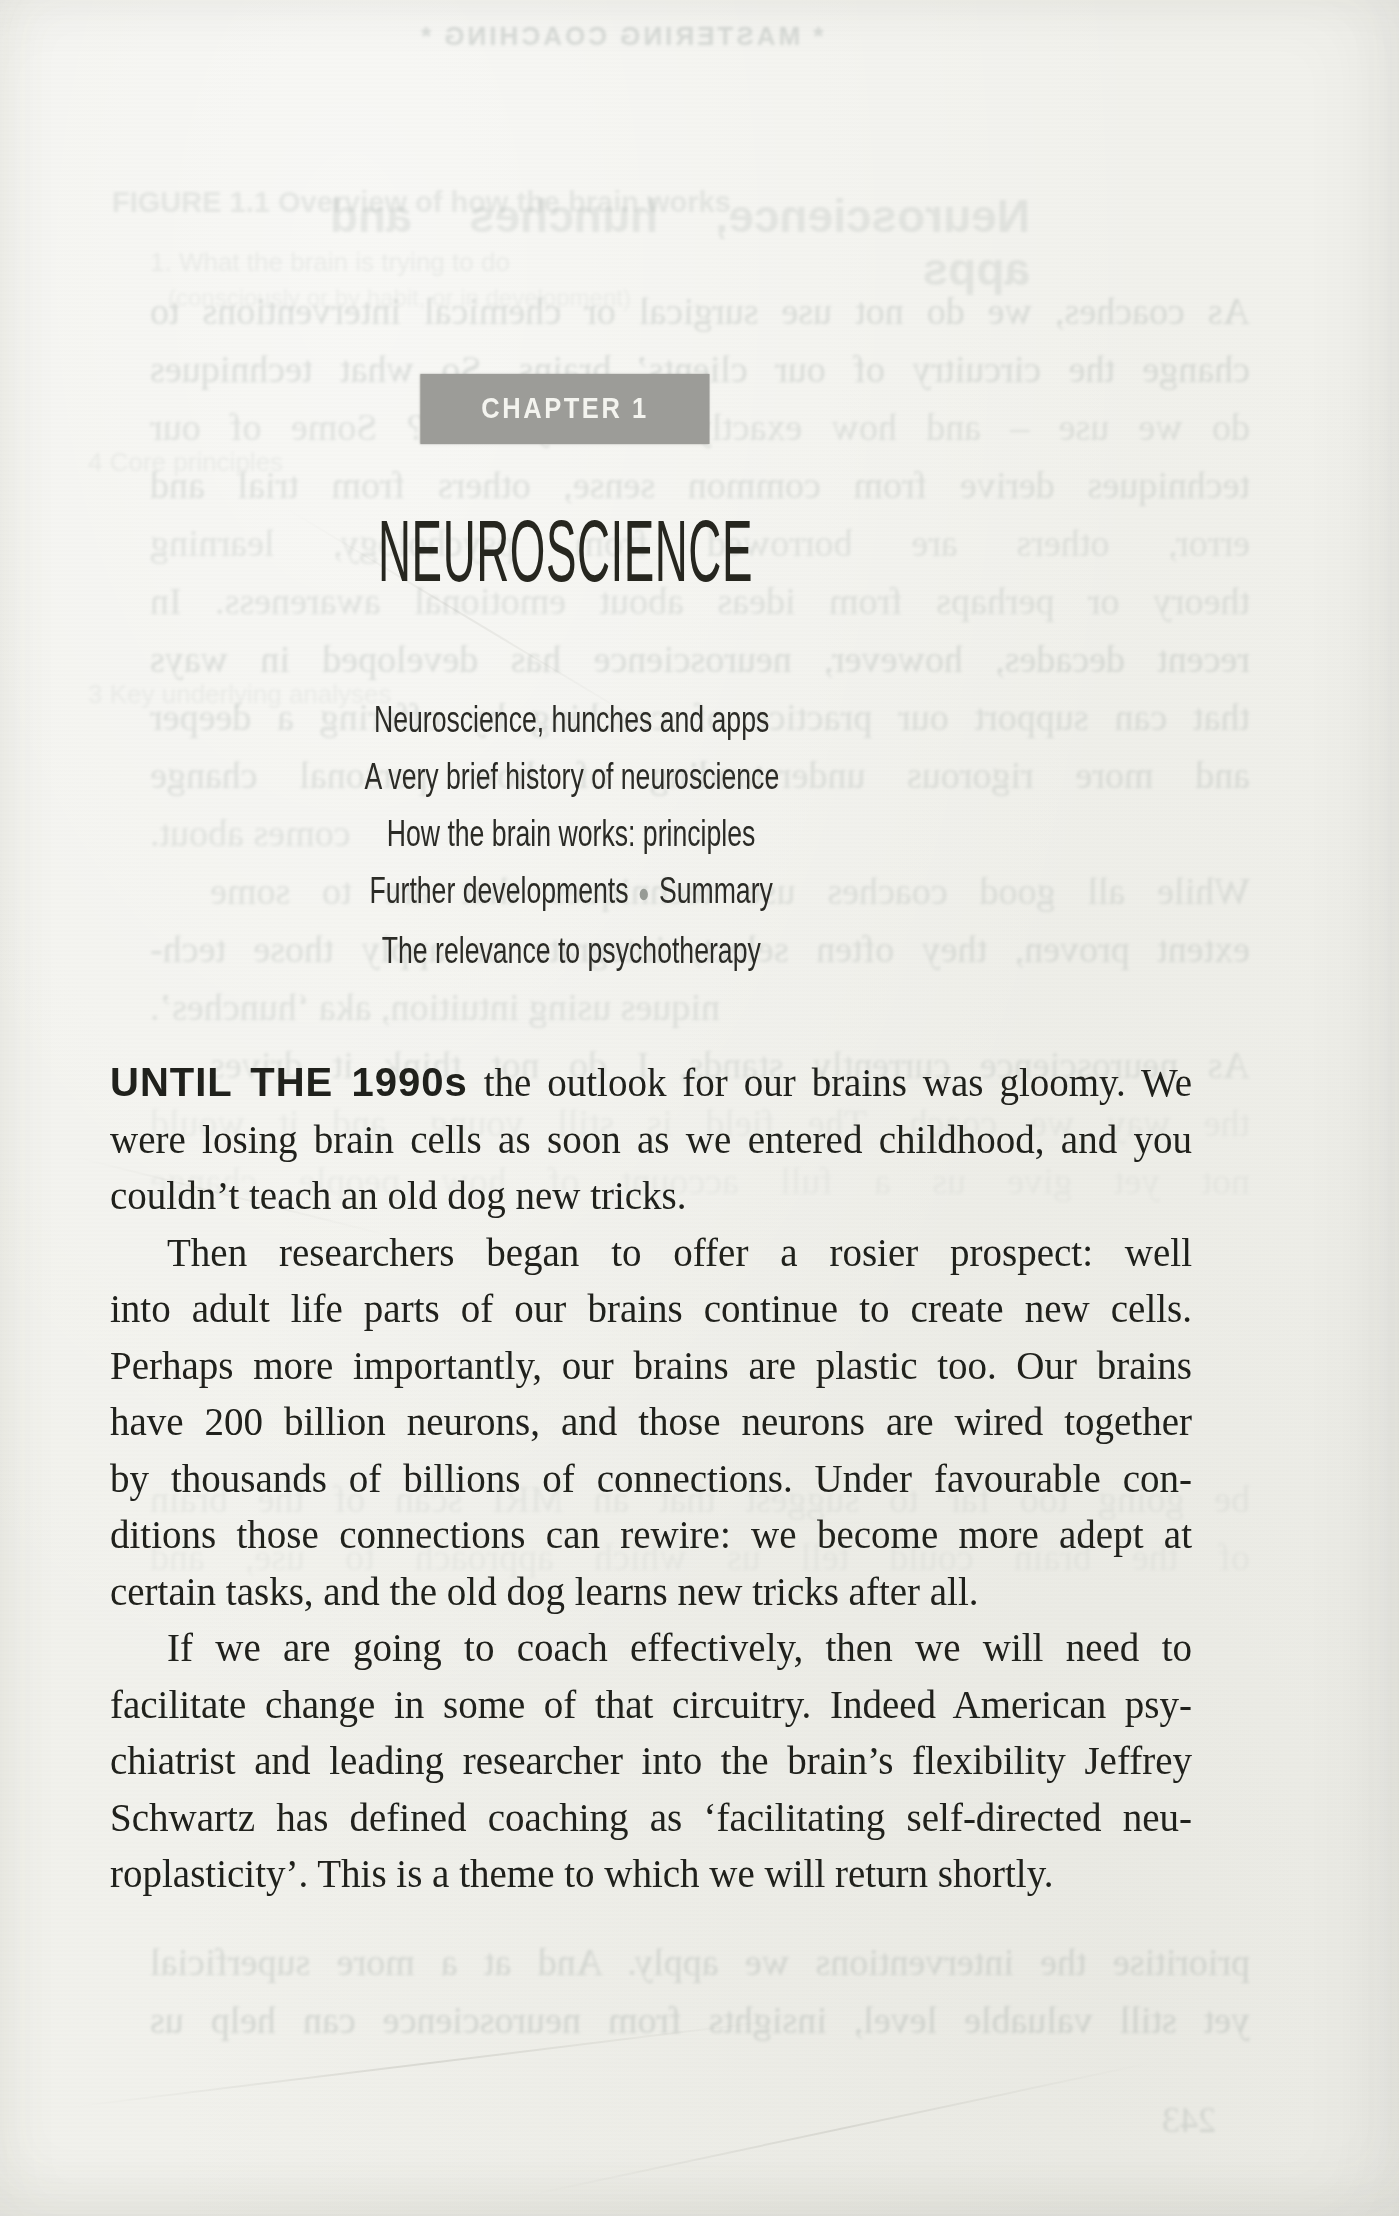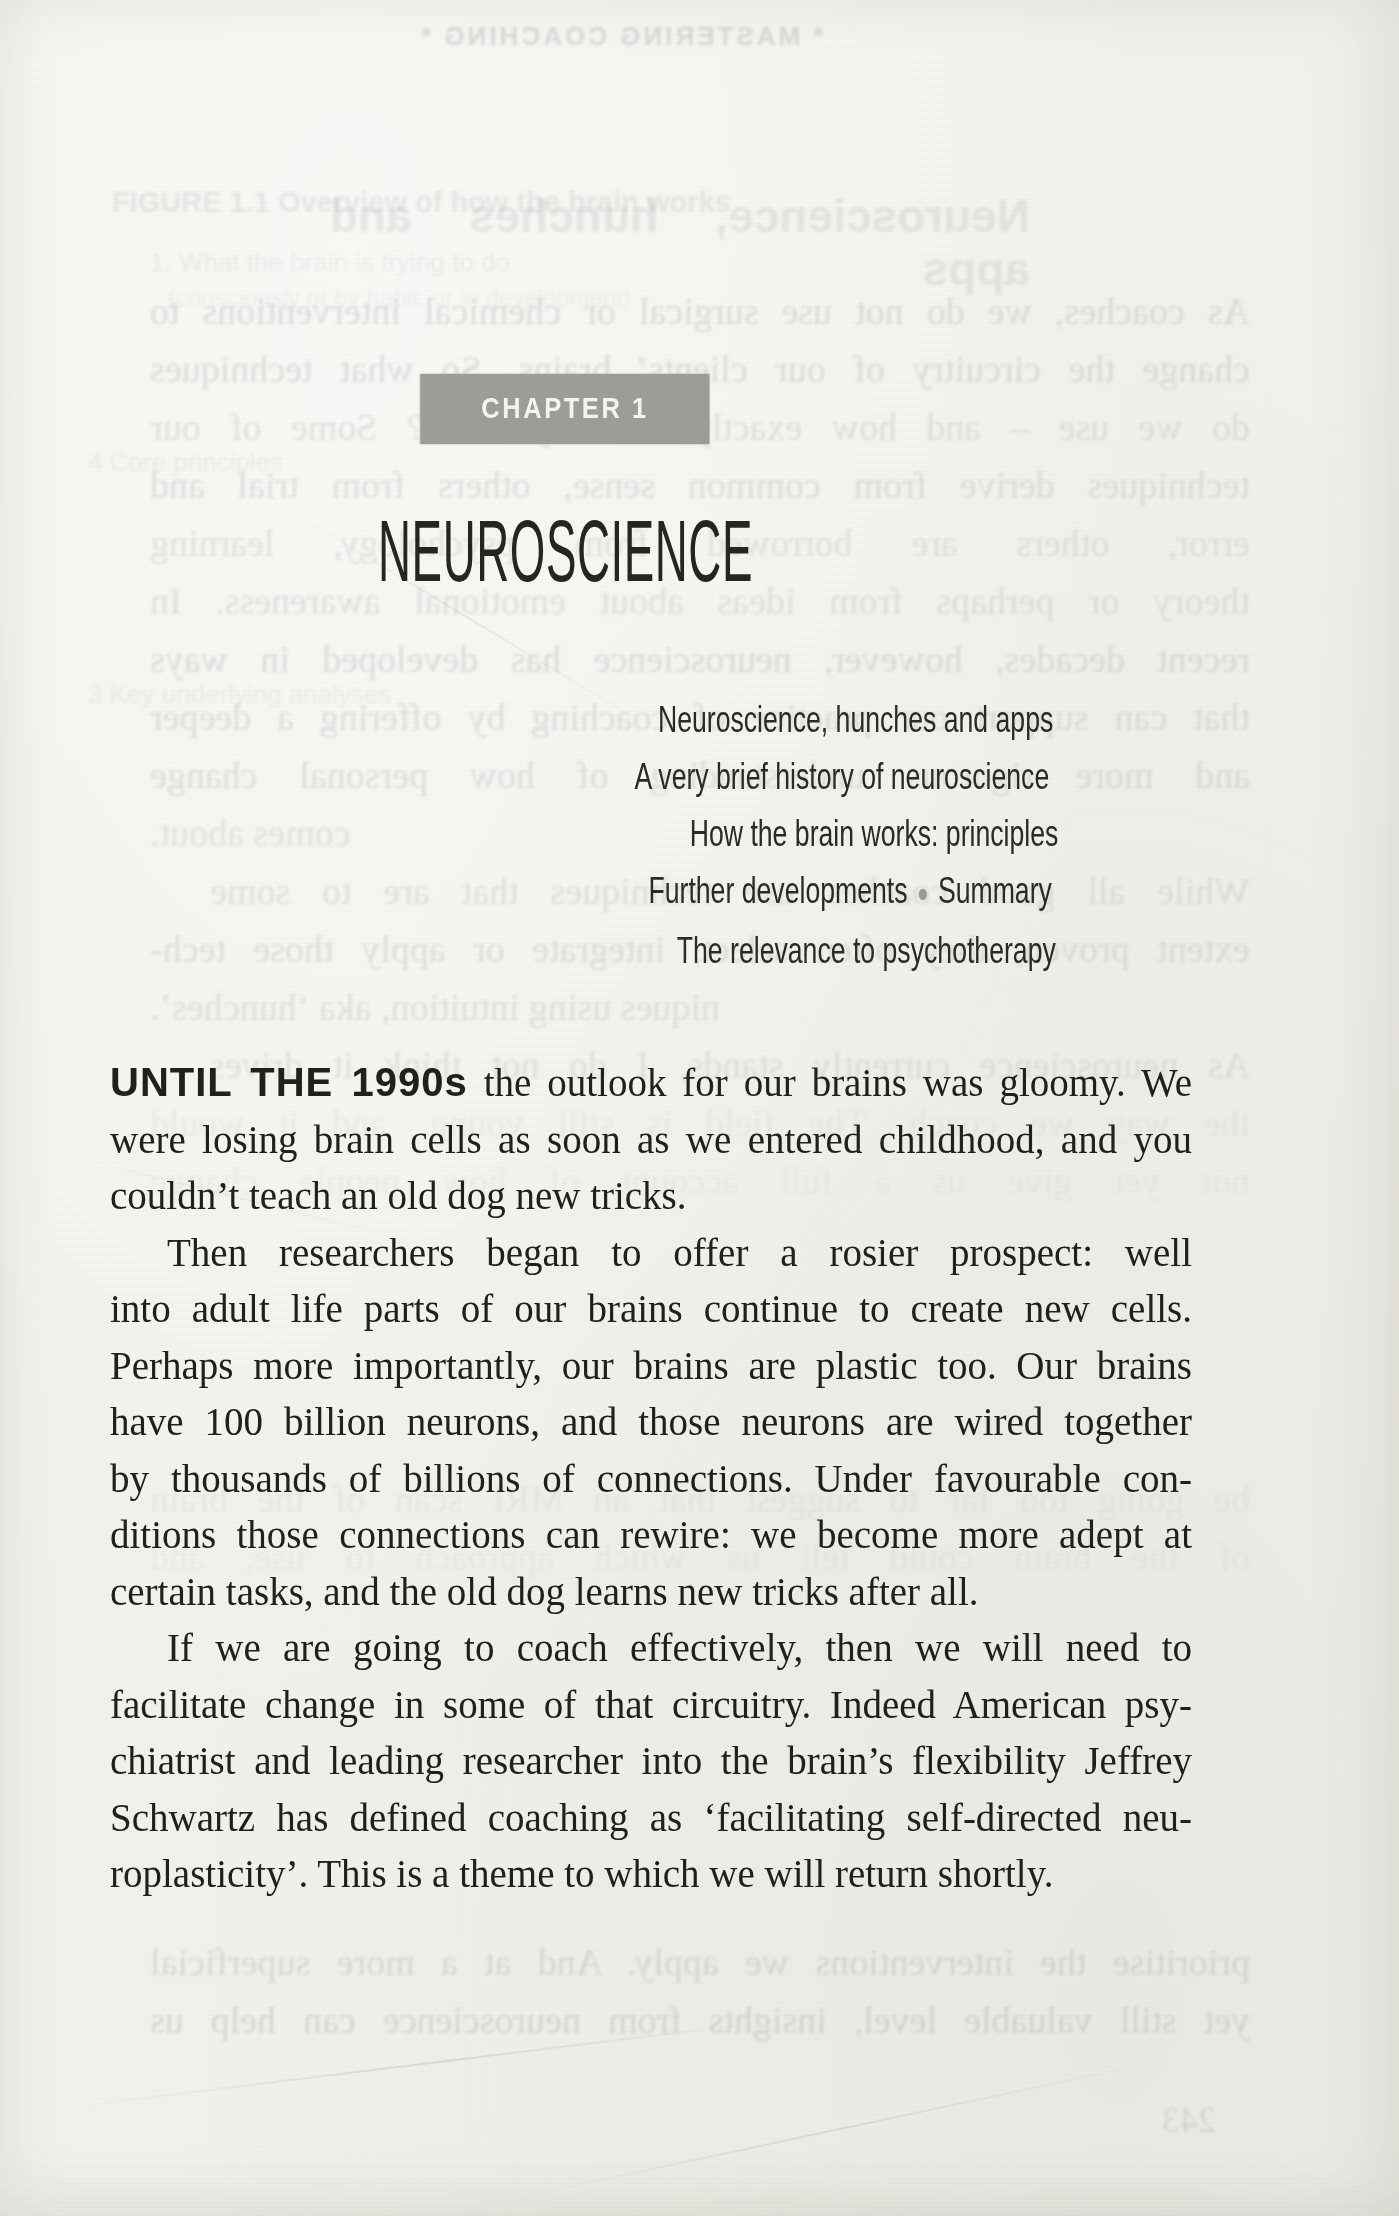--- a/index.html
+++ b/index.html
@@ -58,21 +58,21 @@
     position:absolute;top:506px;left:0;width:100%;margin:0;
     font-family:"Liberation Sans",sans-serif;font-weight:normal;
     font-size:88px;line-height:90px;color:#26261f;text-align:center;
   }
   .title .cond{transform:scaleX(.52);letter-spacing:1px;}
 
   .toc{
     position:absolute;top:691px;left:0;width:100%;
     font-family:"Liberation Sans",sans-serif;font-size:37px;color:#2b2b26;
   }
-  .tocline{line-height:57px;text-align:right;padding-left:13px;}
+  .tocline{line-height:57px;text-align:center;padding-left:13px;}
   .bullet{color:#979b95;font-size:.72em;margin:0 13px;vertical-align:middle;}
 
   
   .bodyblock{position:absolute;left:110px;top:1054px;width:1082px;z-index:3;color:#20211c;}
   .bodyline{font-size:39px;line-height:56.5px;}
   .bodyline.just{text-align:justify;text-align-last:justify;}
   .bodyline.indent{text-indent:57px;}
   .lead{font-family:"Liberation Sans",sans-serif;font-weight:bold;font-size:40px;letter-spacing:1px;}
 </style>
 </head>
@@ -137,21 +137,21 @@
   <div id="body-text" class="bodyblock">
       <div>
         <div class="bodyline just"><span class="lead">UNTIL THE 1990s</span> the outlook for our brains was gloomy. We</div>
         <div class="bodyline just">were losing brain cells as soon as we entered childhood, and you</div>
         <div class="bodyline">couldn’t teach an old dog new tricks.</div>
       </div>
       <div>
         <div class="bodyline just indent">Then researchers began to offer a rosier prospect: well</div>
         <div class="bodyline just">into adult life parts of our brains continue to create new cells.</div>
         <div class="bodyline just">Perhaps more importantly, our brains are plastic too. Our brains</div>
-        <div class="bodyline just">have 100 billion neurons, and those neurons are wired together</div>
+        <div class="bodyline just">have 200 billion neurons, and those neurons are wired together</div>
         <div class="bodyline just">by thousands of billions of connections. Under favourable con-</div>
         <div class="bodyline just">ditions those connections can rewire: we become more adept at</div>
         <div class="bodyline">certain tasks, and the old dog learns new tricks after all.</div>
       </div>
       <div>
         <div class="bodyline just indent">If we are going to coach effectively, then we will need to</div>
         <div class="bodyline just">facilitate change in some of that circuitry. Indeed American psy-</div>
         <div class="bodyline just">chiatrist and leading researcher into the brain’s flexibility Jeffrey</div>
         <div class="bodyline just">Schwartz has defined coaching as ‘facilitating self-directed neu-</div>
         <div class="bodyline">roplasticity’. This is a theme to which we will return shortly.</div>

